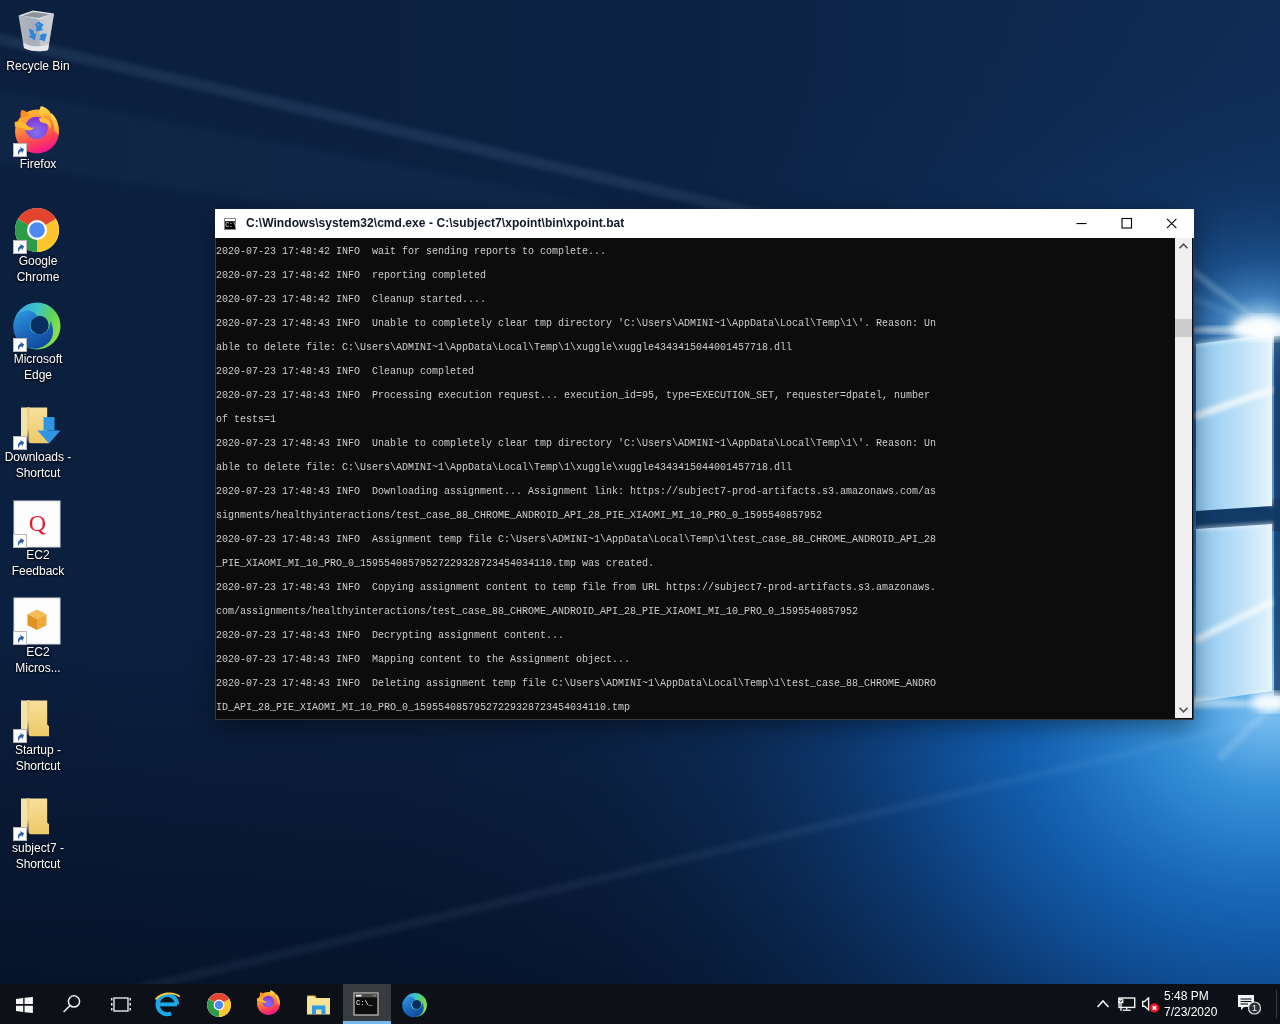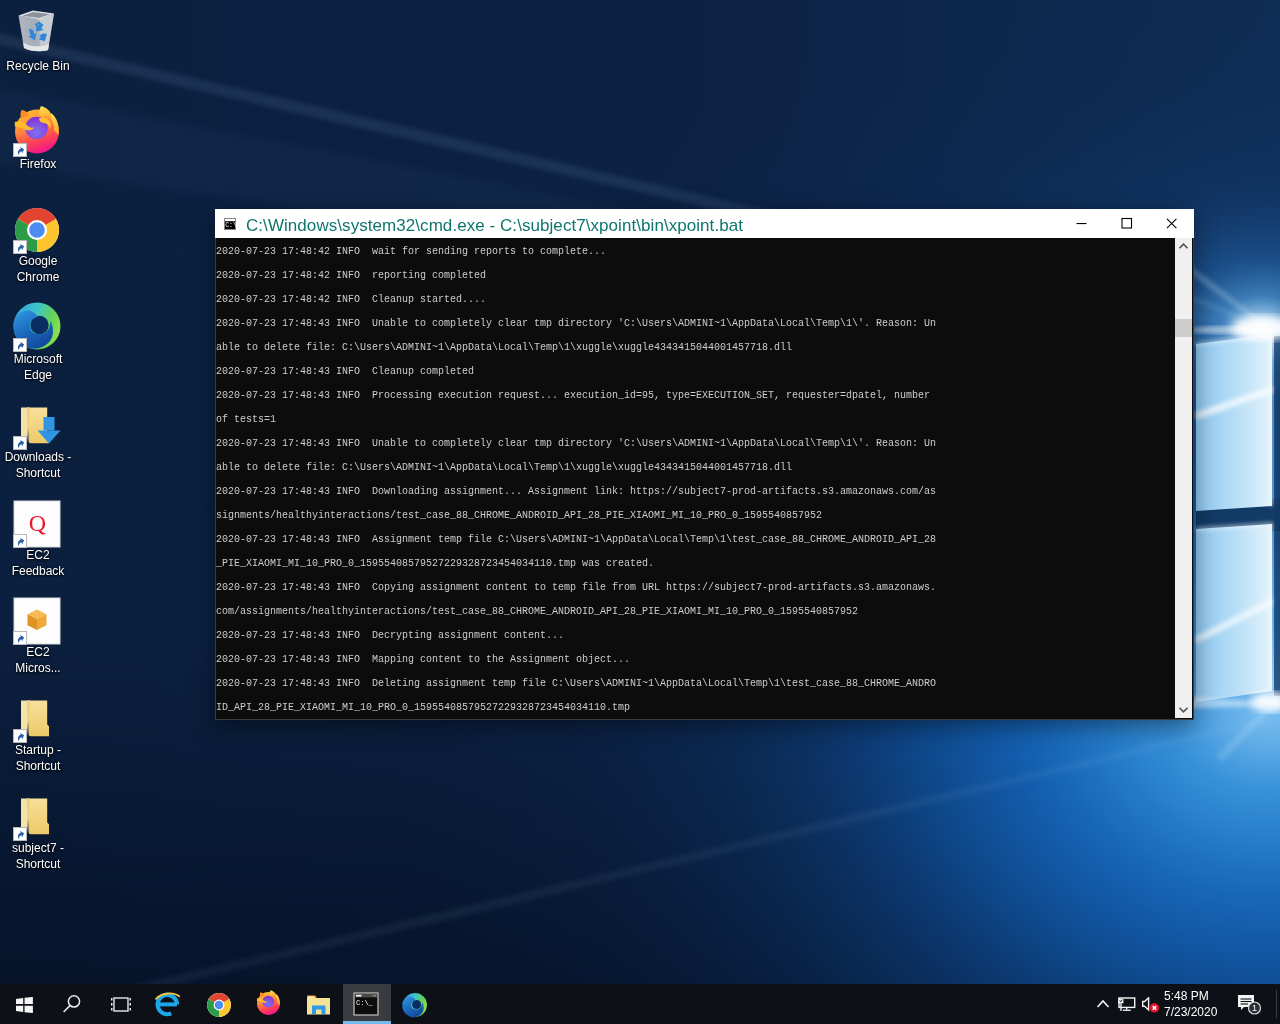--- a/index.html
+++ b/index.html
@@ -8,21 +8,21 @@
 #wall{position:absolute;left:0;top:0;}
 
 .dicon{position:absolute;width:76px;left:0;text-align:center;}
 .dicon .img{position:absolute;left:13px;top:0;width:48px;height:48px;}
 .dicon .lbl{position:absolute;top:47px;left:-14px;width:104px;text-align:center;font-size:12px;line-height:16px;color:#fff;text-shadow:0 1px 2px rgba(0,0,0,.9),0 0 3px rgba(0,0,0,.7);}
 .sc{position:absolute;left:0;bottom:0;width:14px;height:14px;background:#fff;border:1px solid #b8b8b8;}
 
 #cmdwin{position:absolute;left:215px;top:209px;width:979px;height:511px;box-shadow:0 6px 22px rgba(0,0,0,.42);}
 #titlebar{position:absolute;left:0;top:0;width:979px;height:29px;background:#fff;}
 #titlebar .ticon{position:absolute;left:9px;top:9px;width:12px;height:12px;}
-#titlebar .ttext{position:absolute;left:31px;top:7px;font-size:17px;letter-spacing:0.06px;color:#0f766e;white-space:pre;}
+#titlebar .ttext{position:absolute;left:31px;top:7px;font-size:12px;letter-spacing:0.06px;color:#0f172a;white-space:pre;font-weight:bold;}
 .capbtn{position:absolute;top:0;height:29px;width:45px;}
 #console{position:absolute;left:0;top:29px;width:979px;height:482px;background:#0c0c0c;border:1px solid #3c3c3c;border-top:none;overflow:hidden;}
 #ctext{position:absolute;left:0;top:2px;margin:0;font-family:"Liberation Mono",monospace;font-size:10px;letter-spacing:0;line-height:24px;color:#cccccc;white-space:pre;}
 #sbar{position:absolute;right:1px;top:0;width:17px;height:480px;background:#f0f0f0;}
 #sbar .thumb{position:absolute;left:0;top:81px;width:17px;height:18px;background:#cdcdcd;}
 #sbar .arr{position:absolute;left:0;width:17px;height:17px;color:#505050;}
 
 #taskbar{position:absolute;left:0;top:984px;width:1280px;height:40px;background:#0d1016;}
 #clock{position:absolute;left:1164px;top:4px;width:60px;text-align:left;color:#fff;font-size:12px;line-height:16px;}
 </style>

